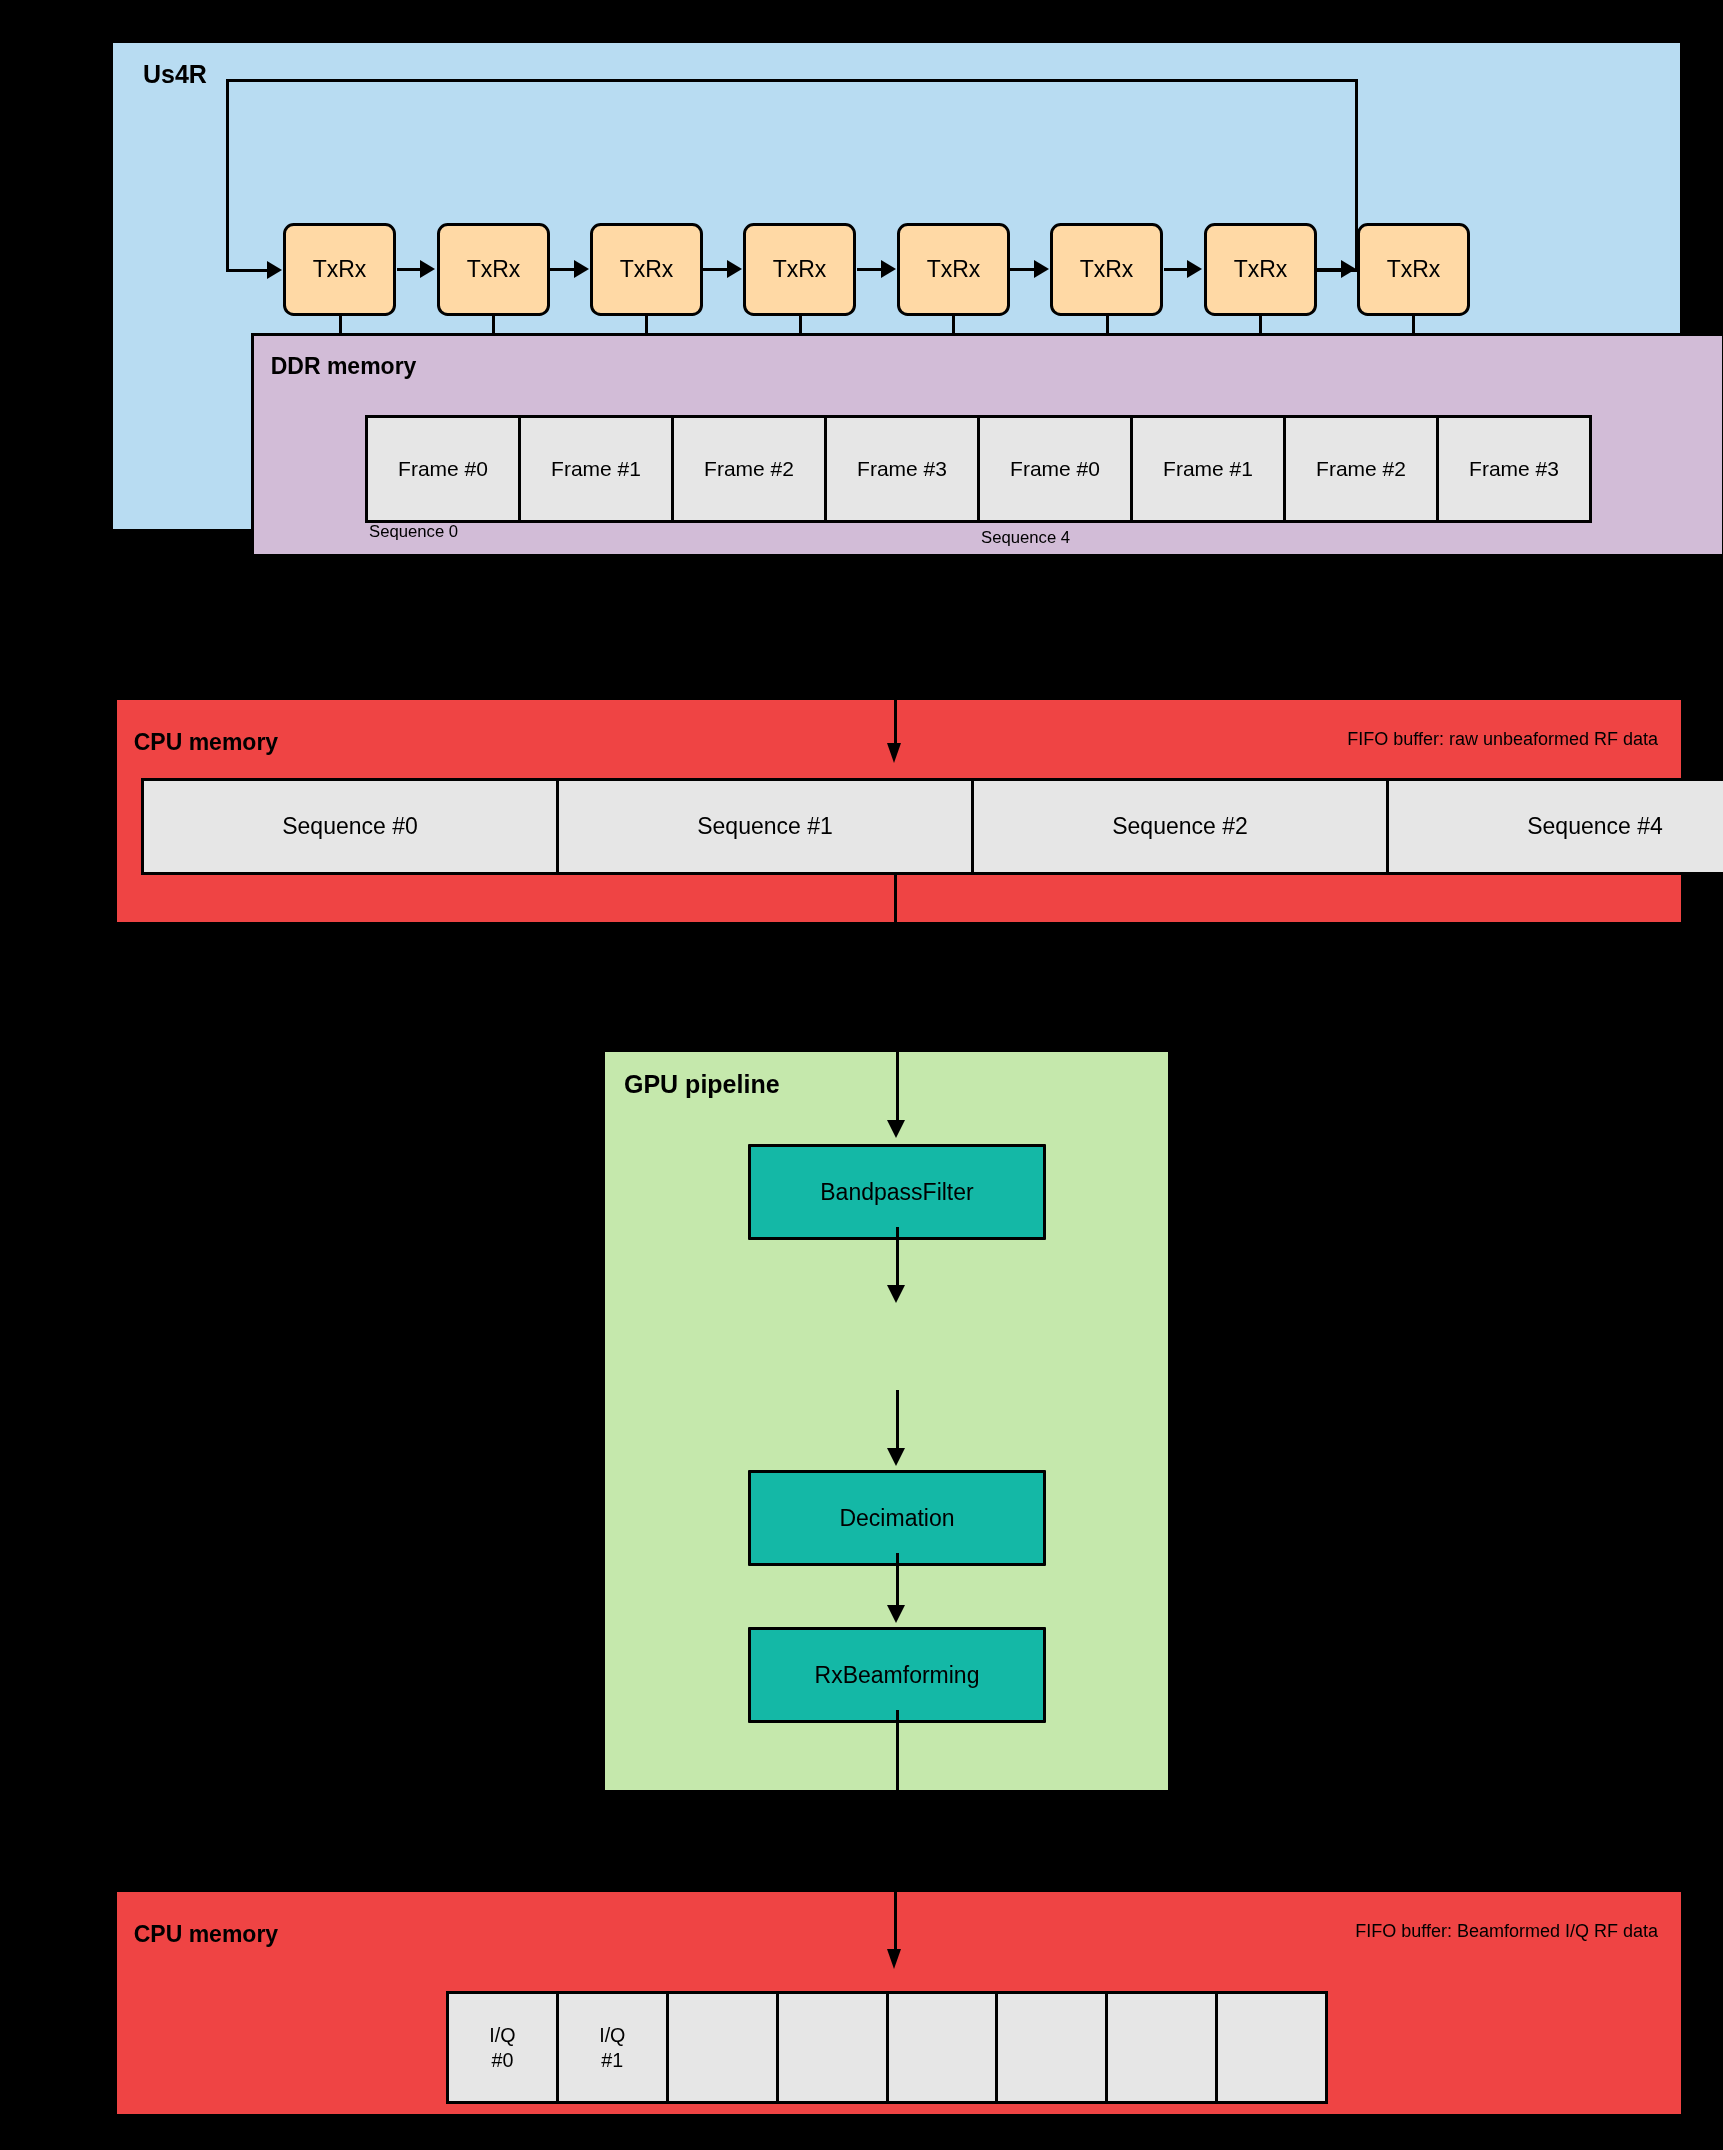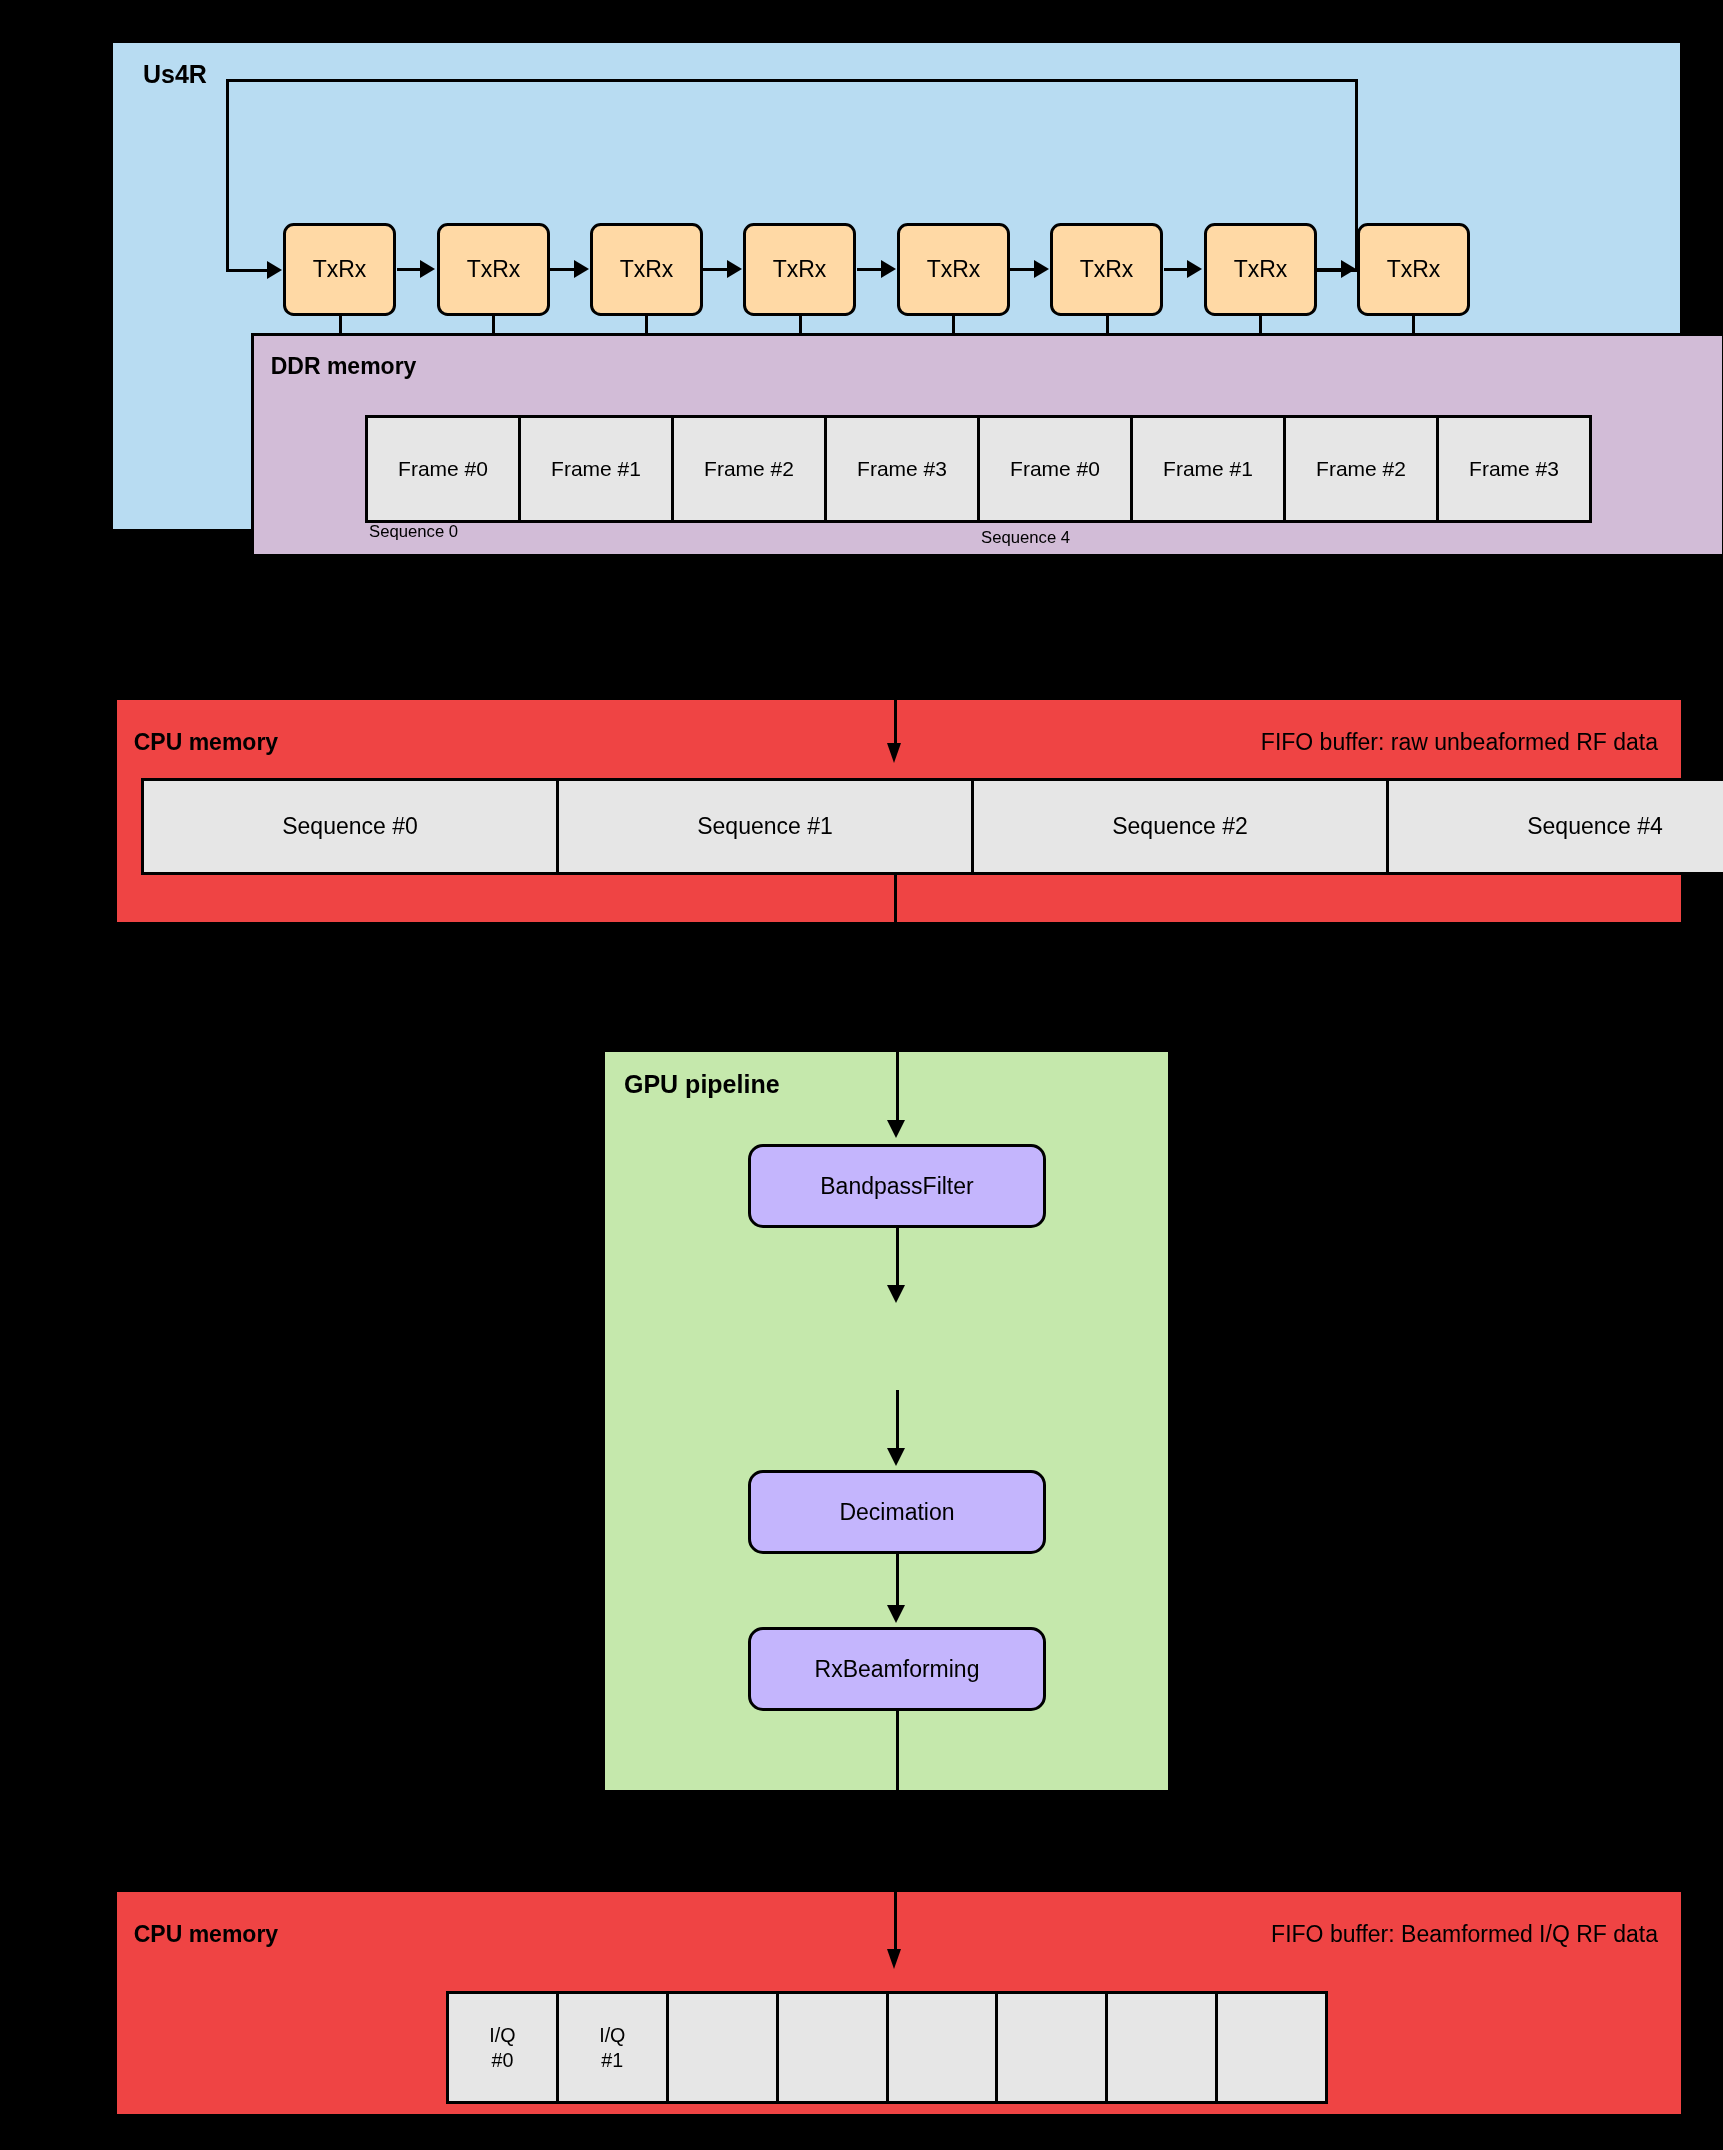--- a/index.html
+++ b/index.html
@@ -123,21 +123,21 @@
     top: 29px;
     font-weight: bold;
     font-size: 23px;
     color: #000;
     white-space: nowrap;
   }
   .fifo-title {
     position: absolute;
     right: 23px;
     top: 29px;
-    font-size: 23px;
+    font-size: 18px;
     color: #000;
     white-space: nowrap;
   }
 
   #seq-strip {
     position: absolute;
     left: 24px;
     top: 78px;
     width: 1663px;
     height: 97px;
@@ -191,24 +191,24 @@
     width: 563px;
     height: 738px;
     background: #c5e8ac;
   }
   #gpu-title { left: 19px; top: 18px; }
 
   .stage {
     position: absolute;
     left: 143px;
     width: 298px;
-    height: 84px;
-    background: #c4b5fd;
-    border: 3.6px solid #000;
-    border-radius: 15px;
+    height: 96px;
+    background: #14b8a6;
+    border: 3.6px solid #000;
+    border-radius: 1px;
     display: flex;
     align-items: center;
     justify-content: center;
     font-size: 23px;
     color: #000;
     box-sizing: border-box;
   }
   #stage-0 { top: 92px; }
   #stage-1 { top: 255px; }
   #stage-2 { top: 418px; }

